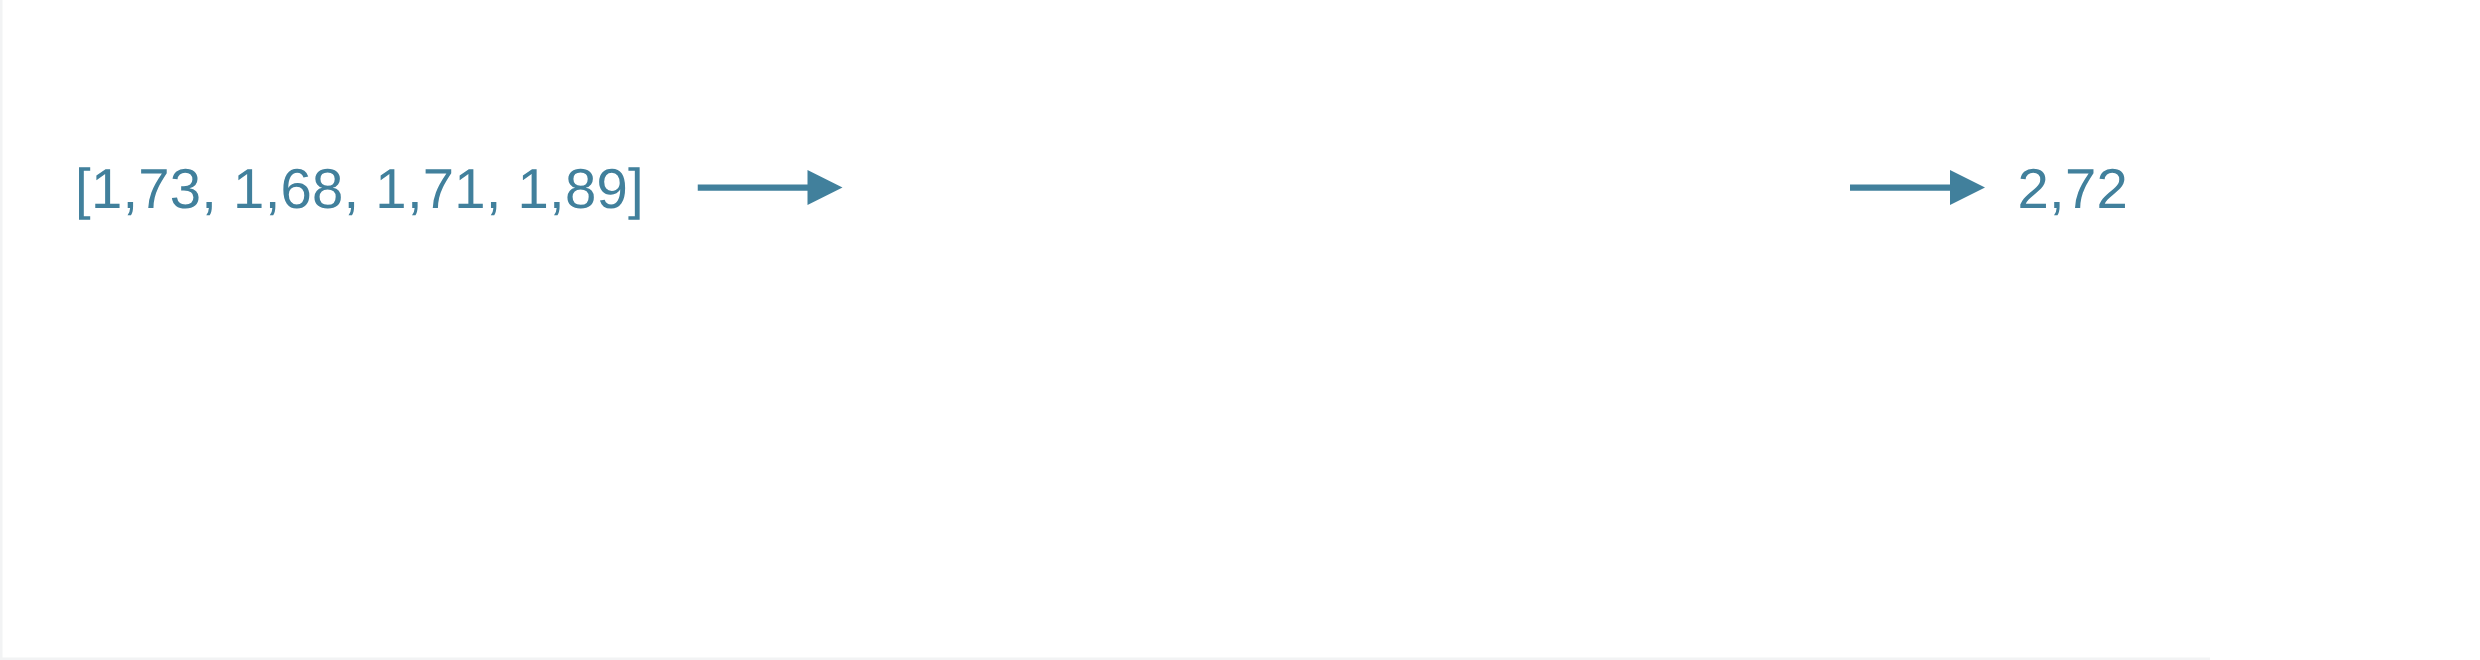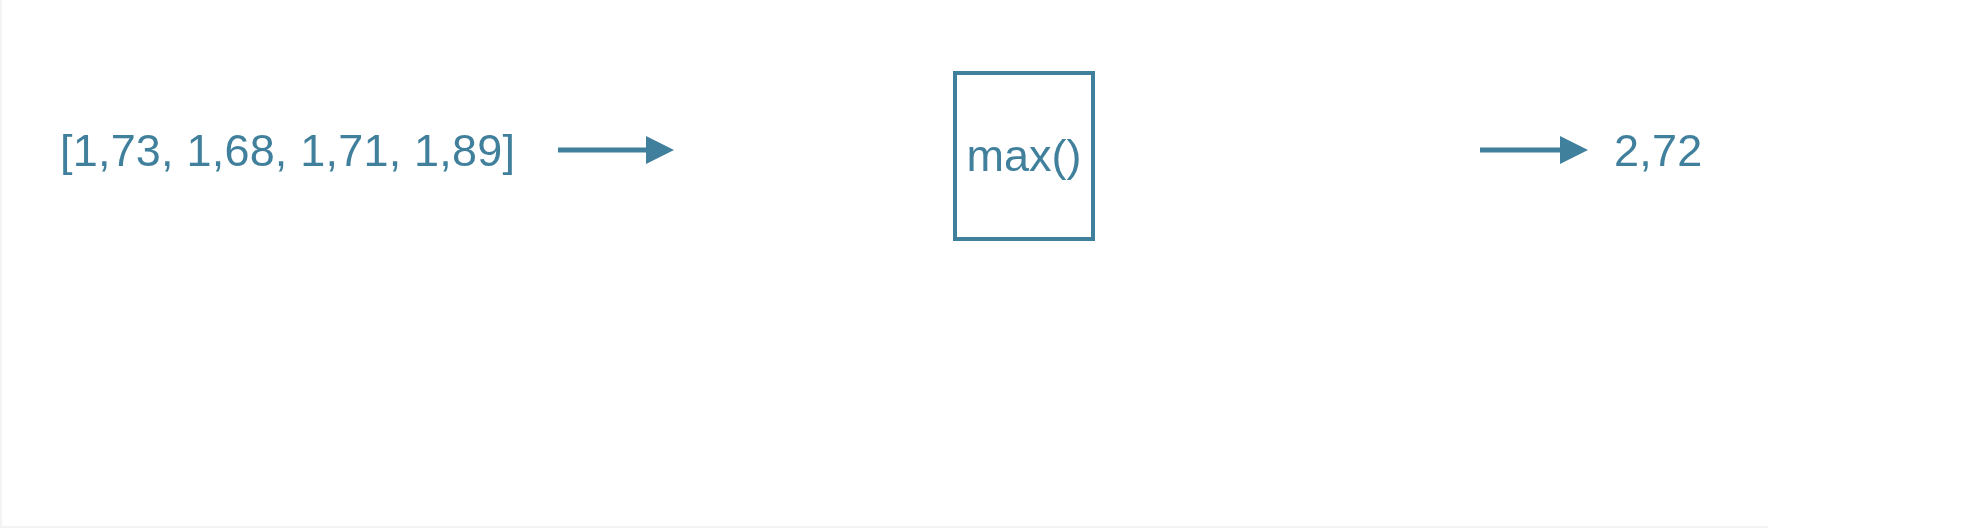--- a/index.html
+++ b/index.html
@@ -89,23 +89,20 @@
 
 <div id="diagram-canvas">
 
   <div class="node-text" id="input-array">[1,73, 1,68, 1,71, 1,89]</div>
 
   <svg class="arrow" id="arrow-input-to-box" width="120" height="44" viewBox="0 0 120 44">
     <line x1="0" y1="22" x2="92" y2="22" stroke="#41809c" stroke-width="5"></line>
     <polygon points="88,8 116,22 88,36" fill="#41809c"></polygon>
   </svg>
 
-  <div id="process-box">
-    <span id="process-box-label">max()</span>
-  </div>
 
   <svg class="arrow" id="arrow-box-to-output" width="112" height="44" viewBox="0 0 112 44">
     <line x1="0" y1="22" x2="84" y2="22" stroke="#41809c" stroke-width="5"></line>
     <polygon points="80,8 108,22 80,36" fill="#41809c"></polygon>
   </svg>
 
   <div class="node-text" id="output-value">2,72</div>
 
 </div>
 

